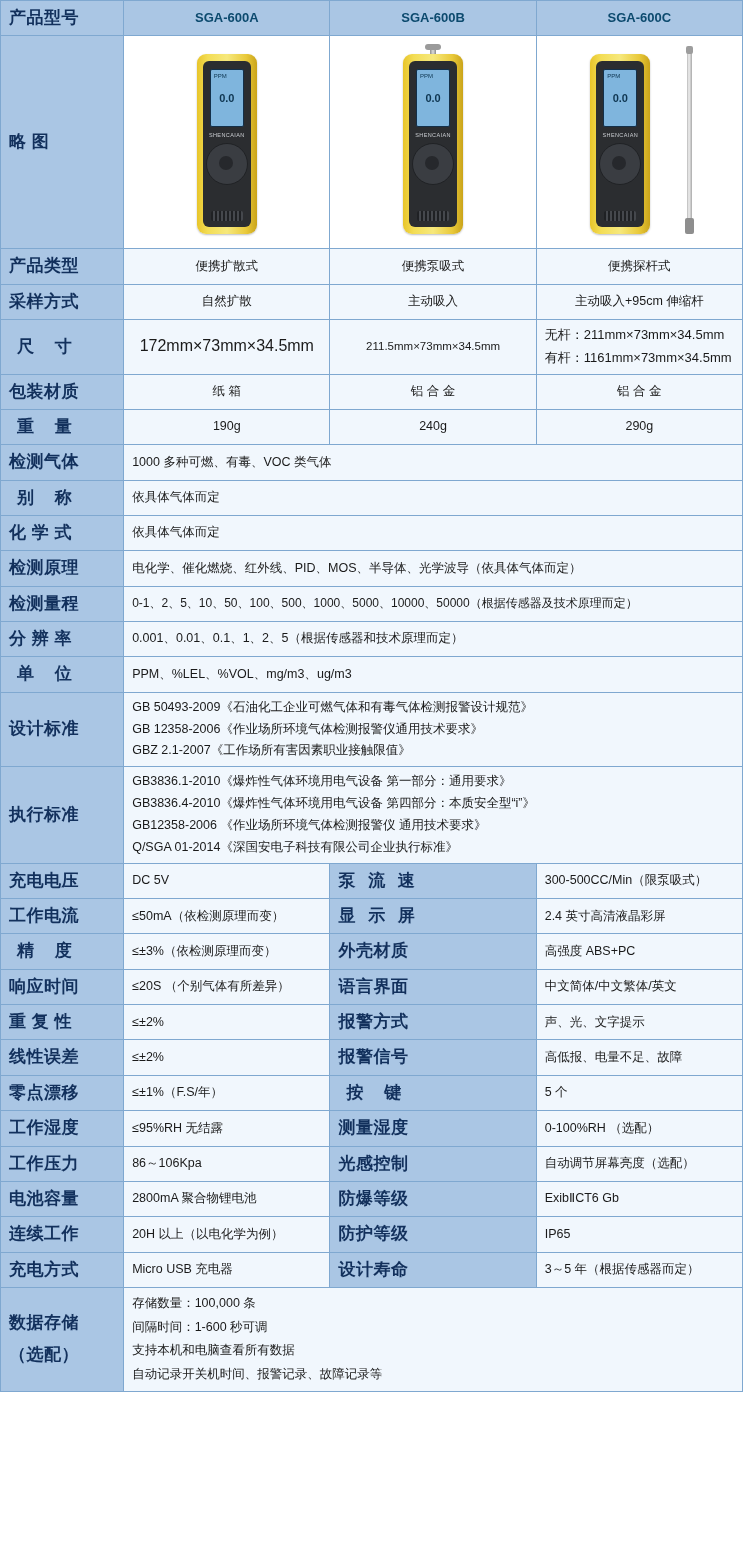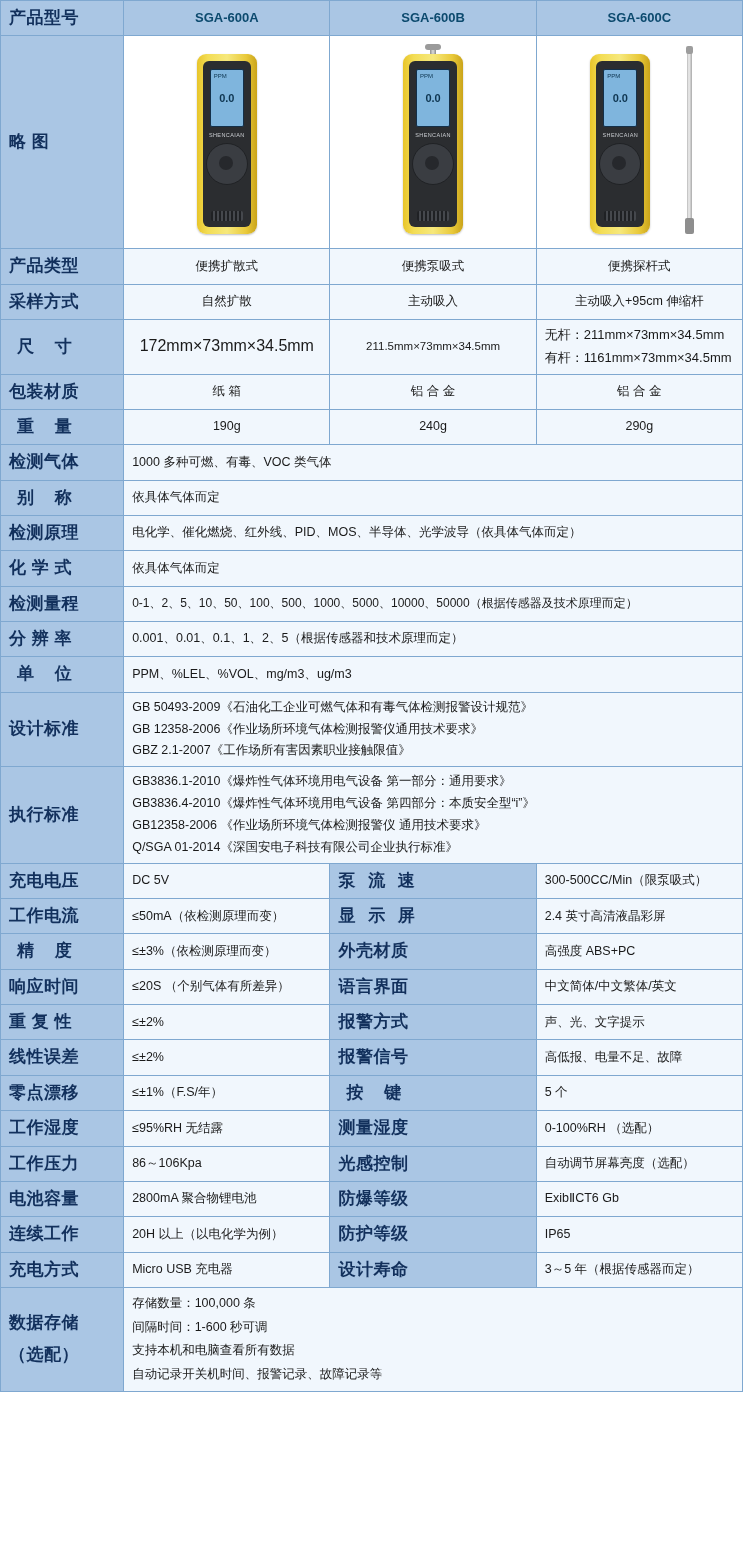--- a/index.html
+++ b/index.html
@@ -212,26 +212,26 @@
 
     <tr>
       <td class="lab">检测气体</td>
       <td class="val" colspan="3">1000 多种可燃、有毒、VOC 类气体</td>
     </tr>
     <tr>
       <td class="lab sp">别  称</td>
       <td class="val" colspan="3">依具体气体而定</td>
     </tr>
     <tr>
+      <td class="lab">化 学 式</td>
+      <td class="val" colspan="3">依具体气体而定</td>
+    </tr>
+    <tr>
       <td class="lab">检测原理</td>
       <td class="val" colspan="3">电化学、催化燃烧、红外线、PID、MOS、半导体、光学波导（依具体气体而定）</td>
-    </tr>
-    <tr>
-      <td class="lab">化 学 式</td>
-      <td class="val" colspan="3">依具体气体而定</td>
     </tr>
     <tr>
       <td class="lab">检测量程</td>
       <td class="val" colspan="3" style="font-size:12px">0-1、2、5、10、50、100、500、1000、5000、10000、50000（根据传感器及技术原理而定）</td>
     </tr>
     <tr>
       <td class="lab">分 辨 率</td>
       <td class="val" colspan="3">0.001、0.01、0.1、1、2、5（根据传感器和技术原理而定）</td>
     </tr>
     <tr>

